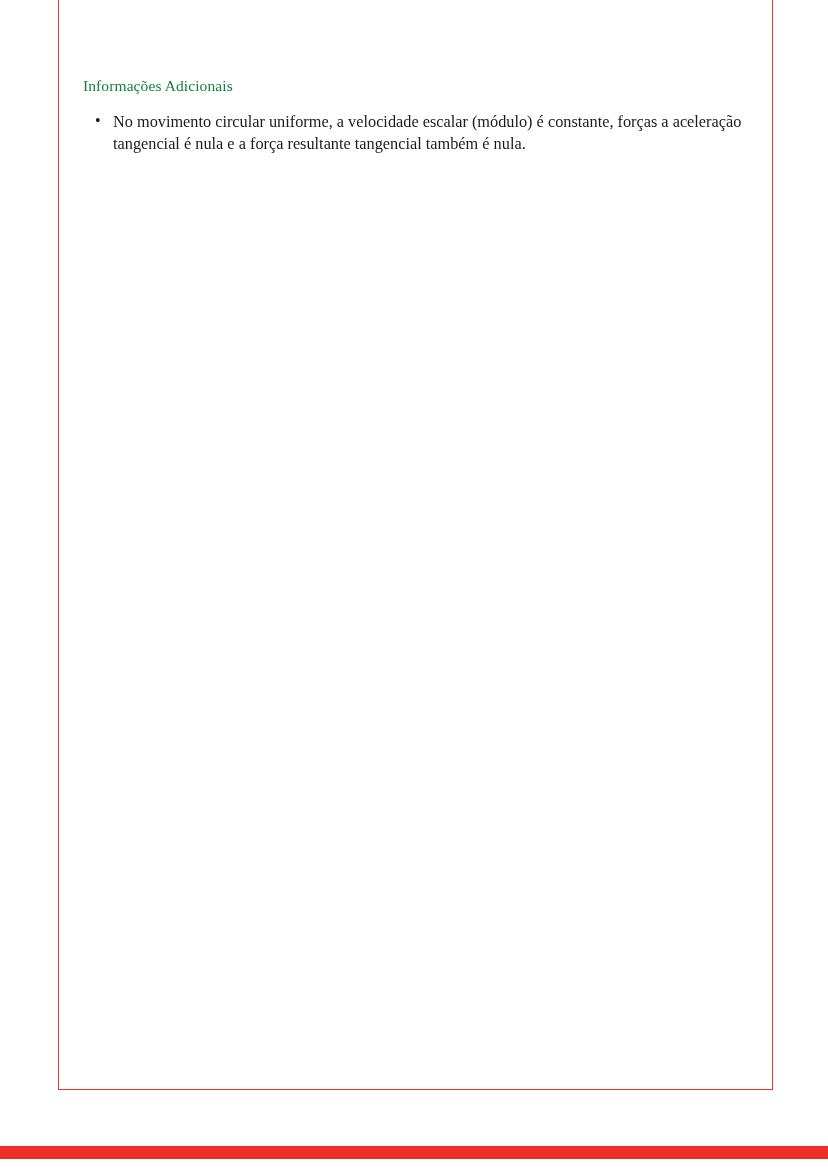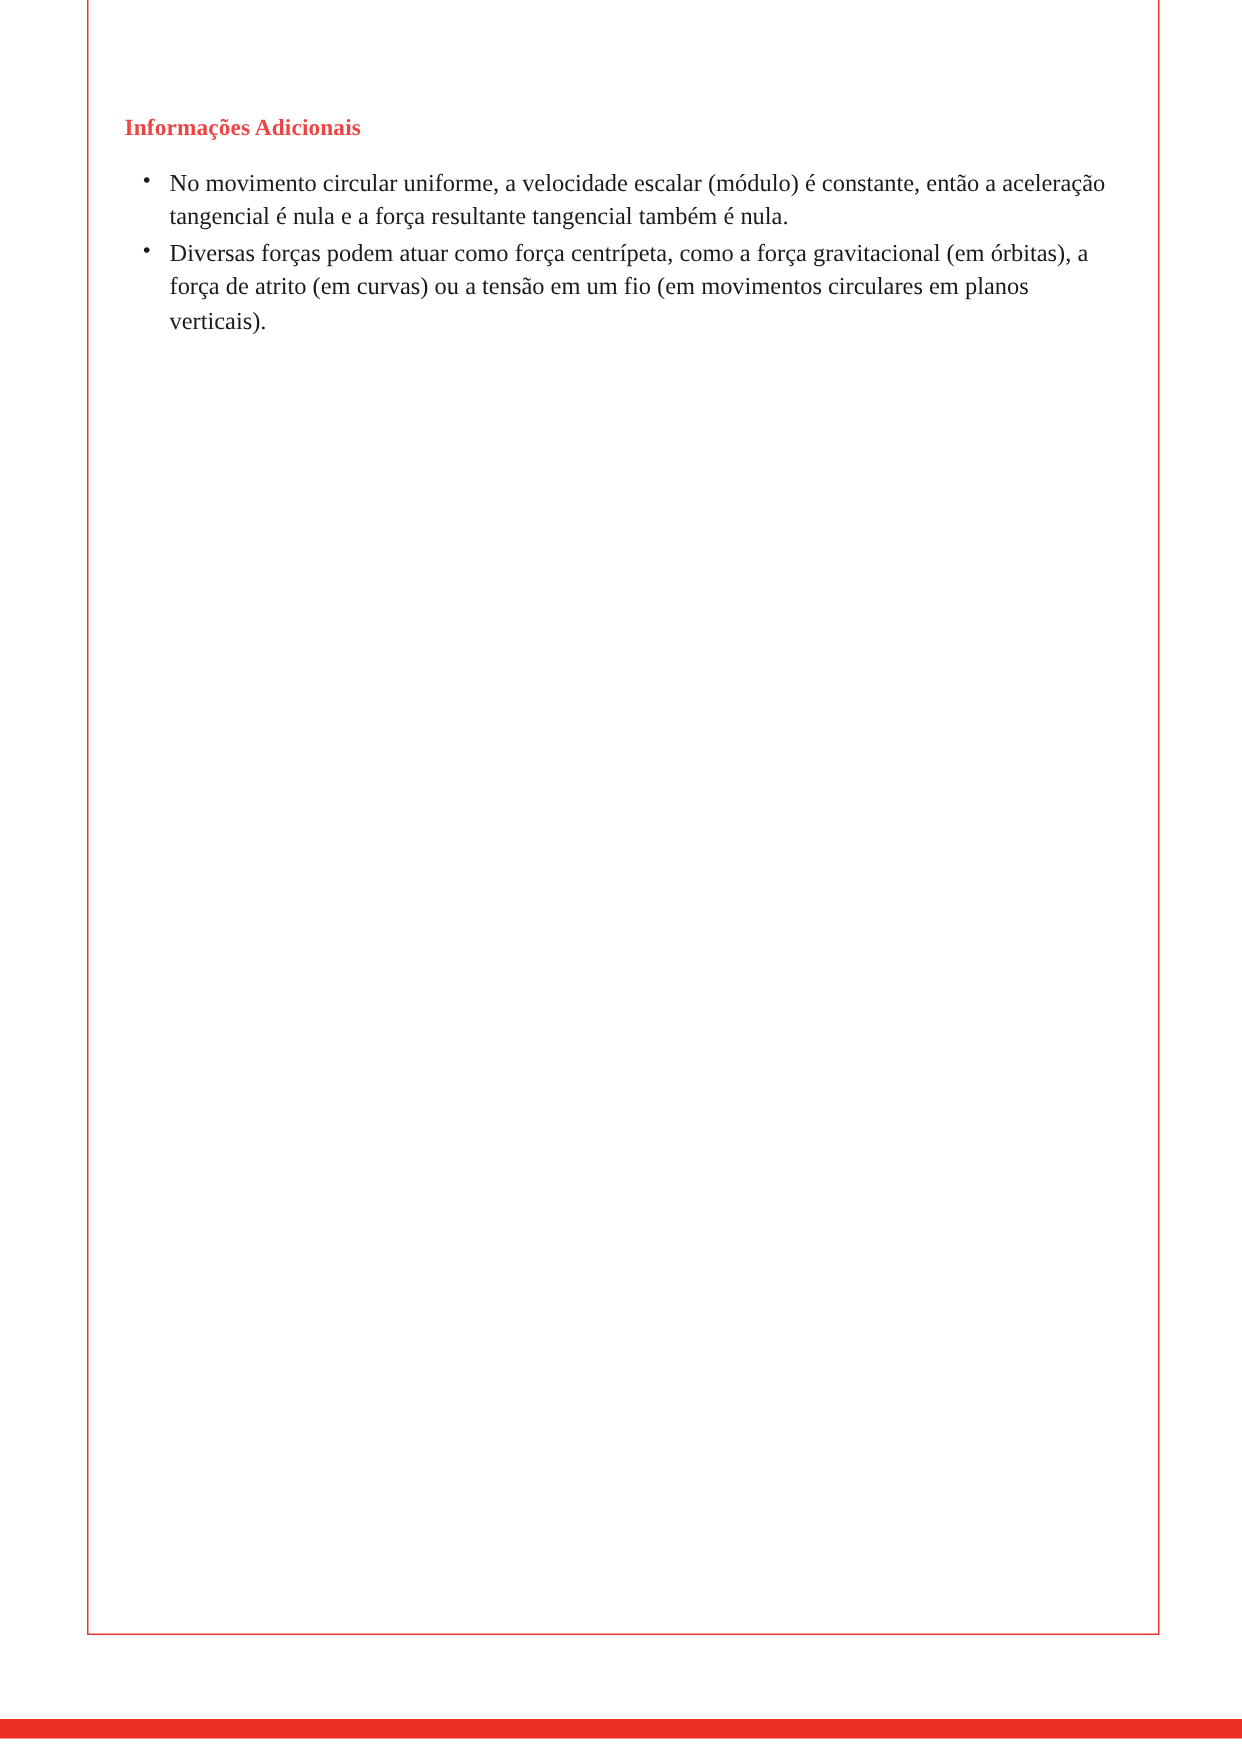--- a/index.html
+++ b/index.html
@@ -43,23 +43,23 @@
     background: #ed2f26;
   }
   .content {
     position: absolute;
     left: 24px;
     top: 84px;
     right: 30px;
   }
   .section-title {
     font-family: "Liberation Serif", serif;
-    font-weight: bold;
+    font-weight: normal;
     font-size: 15.5px;
-    color: #ef4444;
+    color: #15803d;
     letter-spacing: 0.1px;
     margin: 0 0 16px 0;
   }
   ul.bullets {
     list-style: none;
     margin: 0;
     padding: 0;
   }
   ul.bullets li {
     position: relative;
@@ -83,22 +83,21 @@
 <body>
 
 <div class="page">
 
   <div class="doc-frame">
     <div class="content">
 
       <h2 class="section-title">Informações Adicionais</h2>
 
       <ul class="bullets">
-        <li>No movimento circular uniforme, a velocidade escalar (módulo) é constante, então a aceleração tangencial é nula e a força resultante tangencial também é nula.</li>
-        <li>Diversas forças podem atuar como força centrípeta, como a força gravitacional (em órbitas), a força de atrito (em curvas) ou a tensão em um fio (em movimentos circulares em planos verticais).</li>
+        <li>No movimento circular uniforme, a velocidade escalar (módulo) é constante, forças a aceleração tangencial é nula e a força resultante tangencial também é nula.</li>
       </ul>
 
     </div>
   </div>
 
   <div class="footer-bar"></div>
 
 </div>
 
 </body></html>

